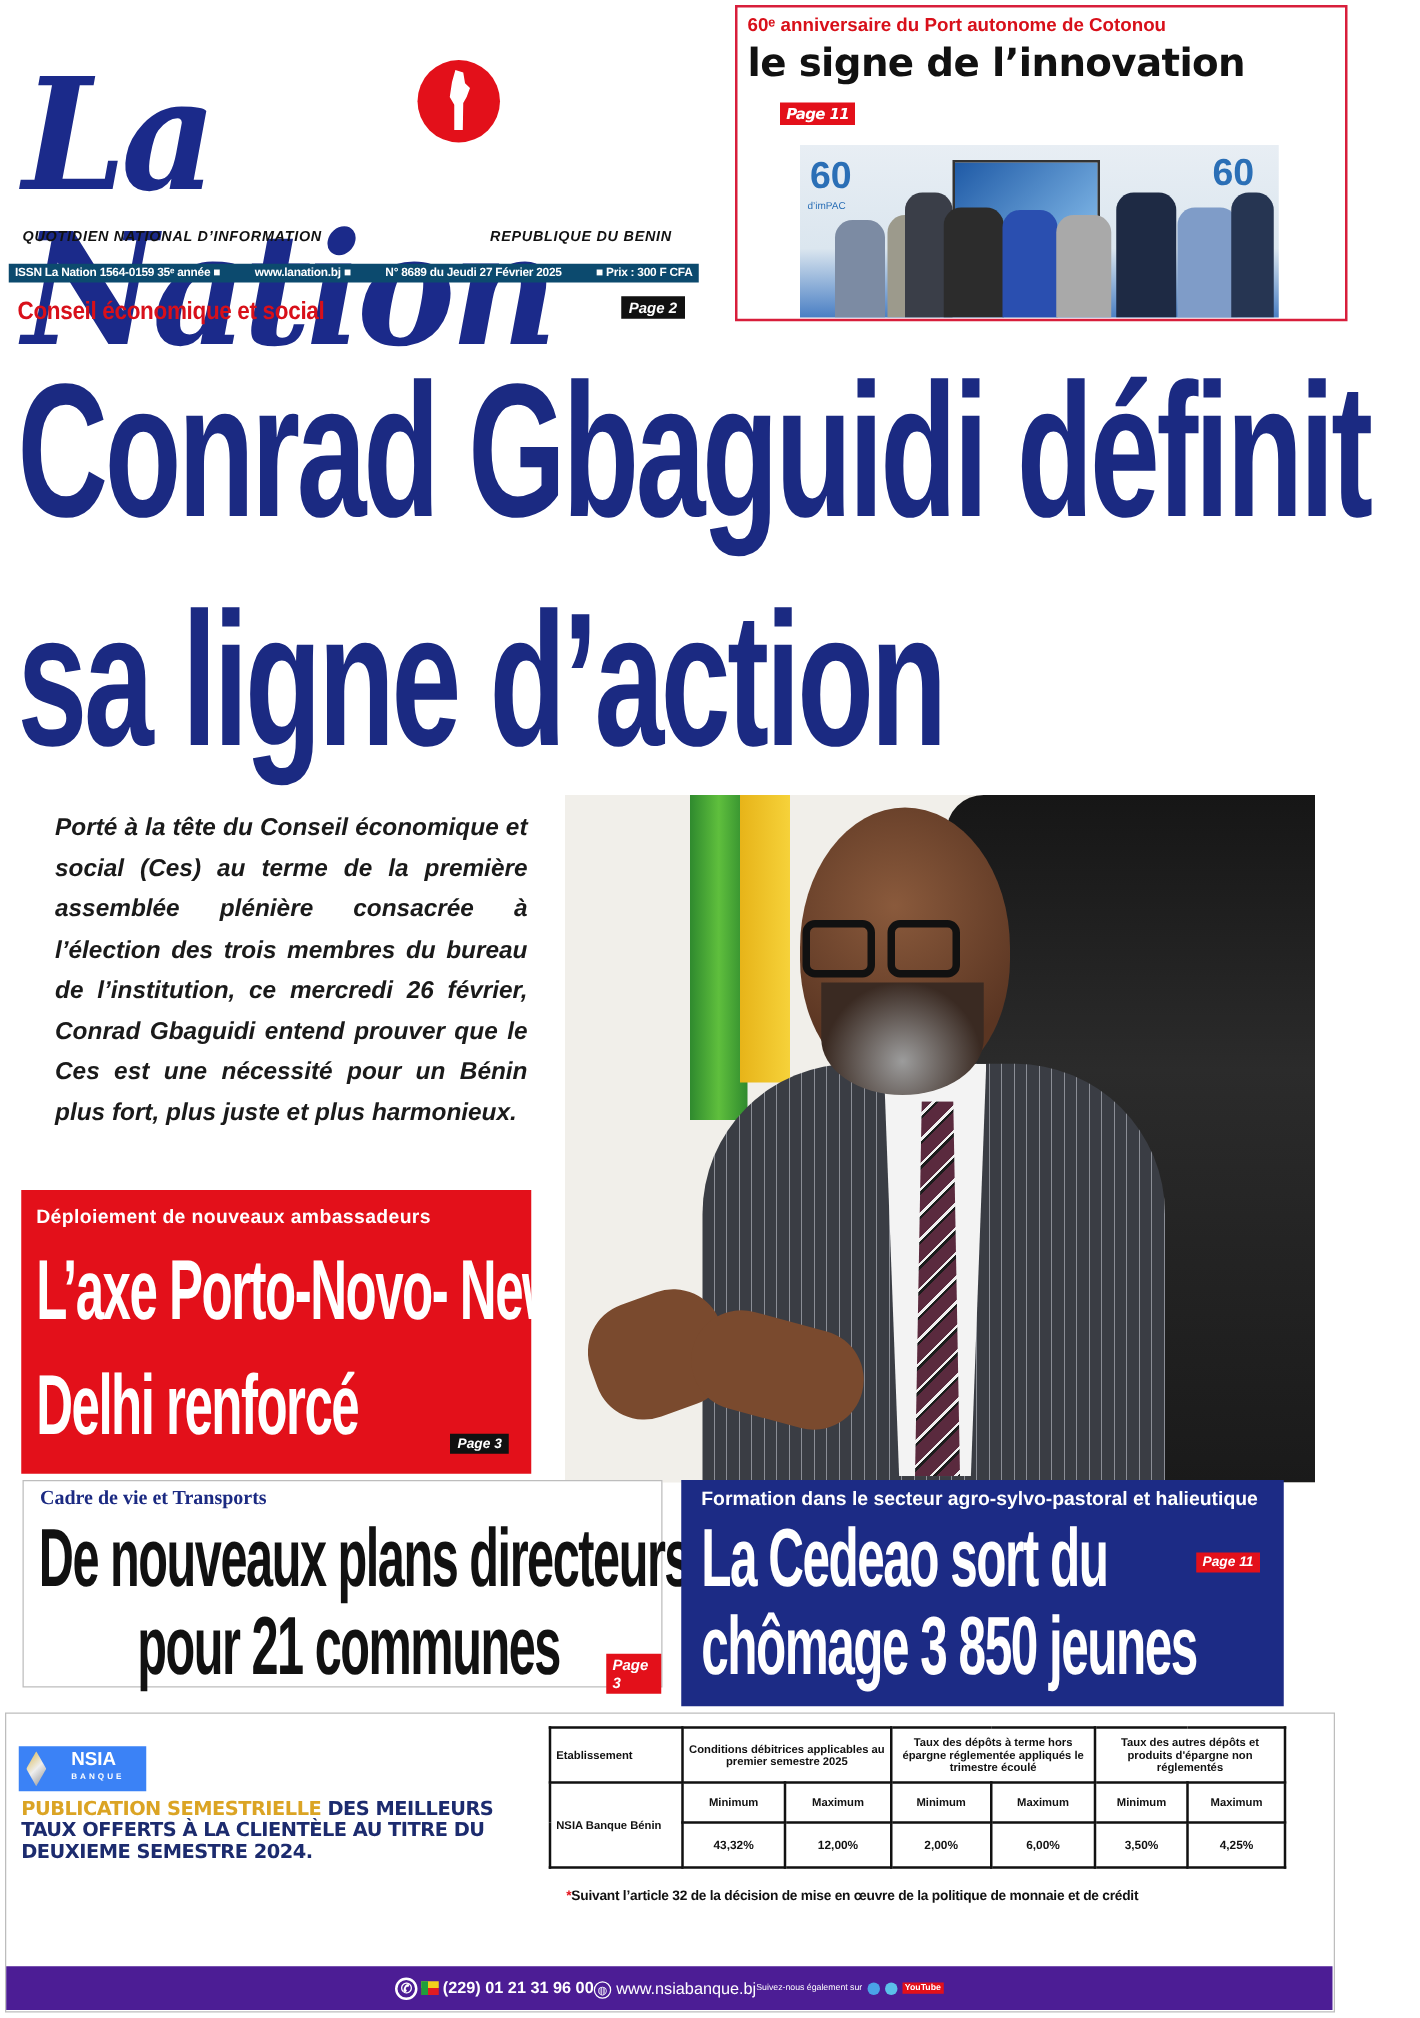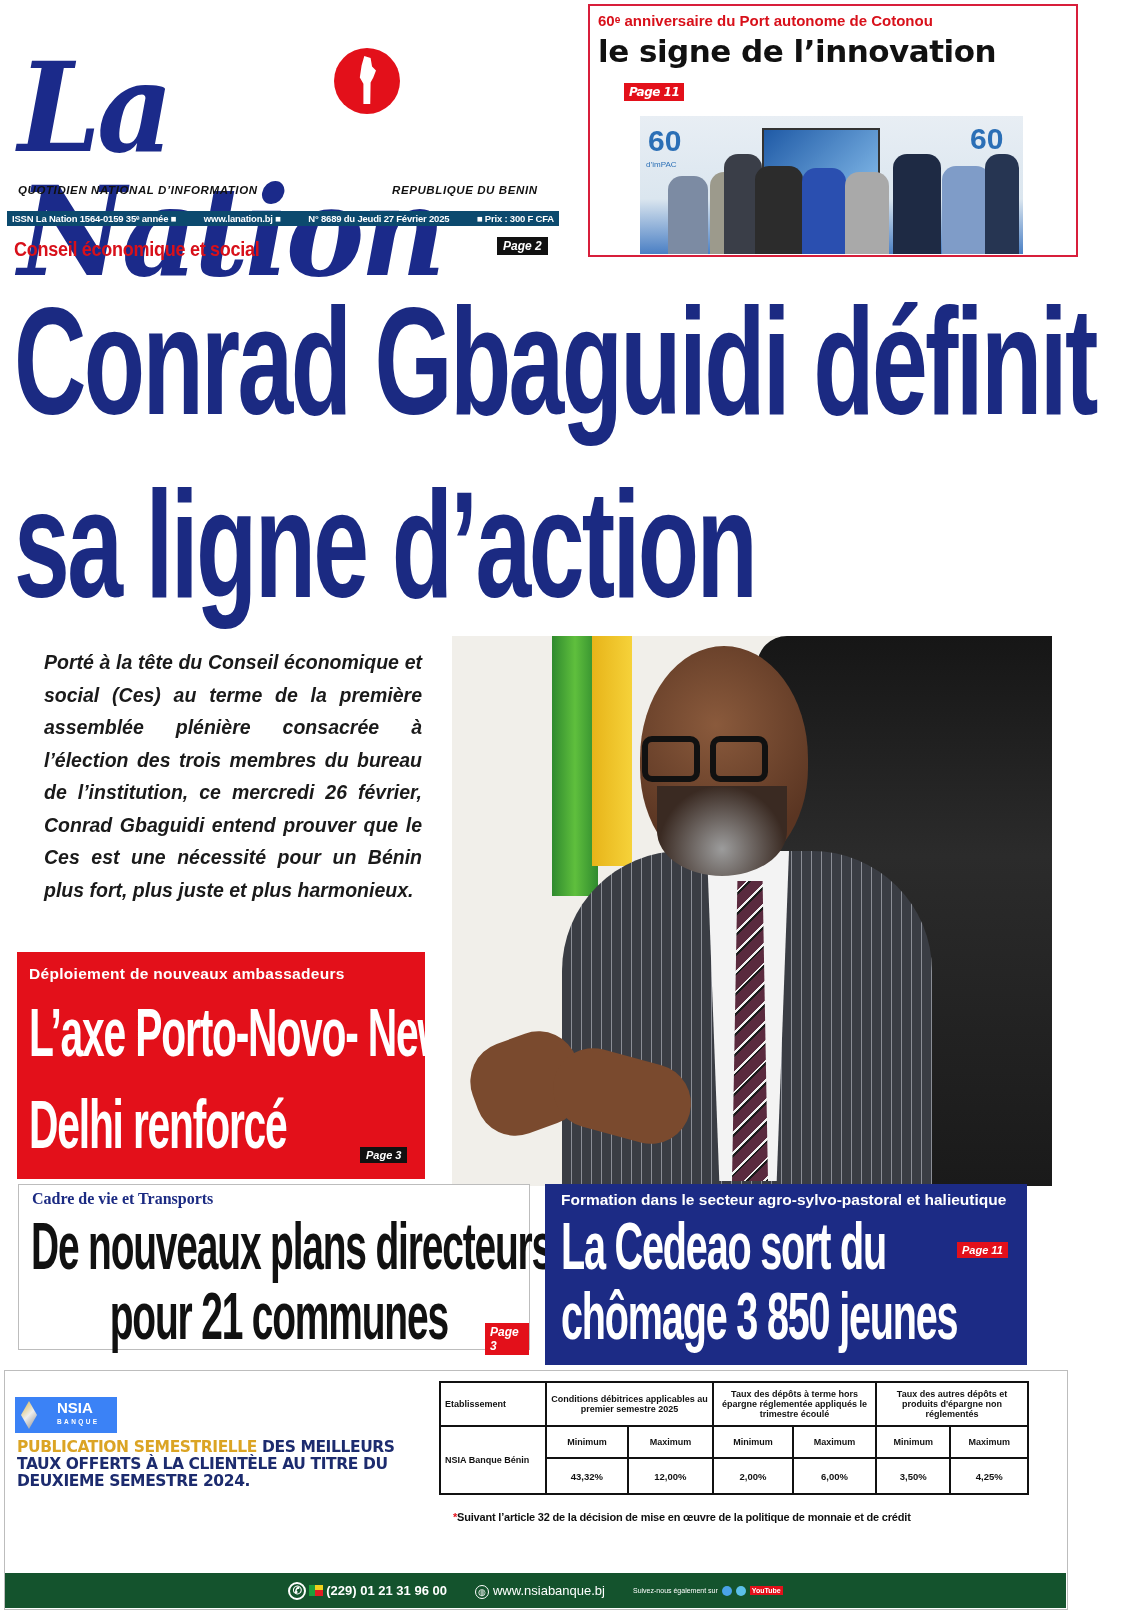--- a/index.html
+++ b/index.html
@@ -88,21 +88,21 @@
   .nsia-sub { color: #fff; font-size: 6.5px; letter-spacing: 2.4px; display: block; }
   .ad-headline { left: 12px; top: 68px; width: 420px; font-family: "DejaVu Sans", sans-serif; font-weight: bold; font-size: 15.5px; line-height: 17px; color: #1c2b6e; letter-spacing: -0.4px; }
   .ad-headline .gold { color: #dba424; }
   .rates { left: 434px; top: 10px; border-collapse: collapse; font-size: 9px; font-weight: bold; text-align: center; color: #111; }
   .rates td { border: 2px solid #111; padding: 2px 4px; vertical-align: middle; }
   .rates .hdr td { height: 44px; }
   .rates .sub td { height: 32px; }
   .rates .val td { height: 36px; font-size: 9.5px; }
   .footnote { left: 448px; top: 140px; font-size: 11px; font-weight: bold; color: #111; letter-spacing: -0.2px; }
   .footnote .ast { color: #e3101a; }
-  .ad-footer { left: 0; top: 202px; width: 1061px; height: 35px; background: #14532d; color: #fff; display: flex; align-items: center; justify-content: center; gap: 28px; font-size: 13px; font-weight: bold; }
+  .ad-footer { left: 0; top: 202px; width: 1061px; height: 35px; background: #4c1d95; color: #fff; display: flex; align-items: center; justify-content: center; font-size: 13px; font-weight: bold; }
   .phone-icon { display: inline-flex; width: 18px; height: 18px; border: 2px solid #fff; border-radius: 50%; align-items: center; justify-content: center; font-size: 11px; margin-right: 3px; }
   .flag-mini { display: inline-block; width: 14px; height: 11px; background: linear-gradient(90deg, #1f9e3c 40%, transparent 40%), linear-gradient(180deg, #f2d01c 50%, #e21b23 50%); vertical-align: middle; margin-right: 3px; }
   .globe-icon { display: inline-flex; width: 14px; height: 14px; border: 1.5px solid #fff; border-radius: 50%; align-items: center; justify-content: center; font-size: 9px; margin-right: 4px; }
   .social { font-size: 7px; font-weight: normal; display: flex; align-items: center; gap: 4px; }
   .soc-dot { width: 10px; height: 10px; border-radius: 50%; background: #4aa3e8; display: inline-block; }
   .yt { background: #e3101a; color: #fff; font-size: 7px; padding: 1px 2px; font-weight: bold; }
 </style>
 </head>
 <body>
 

